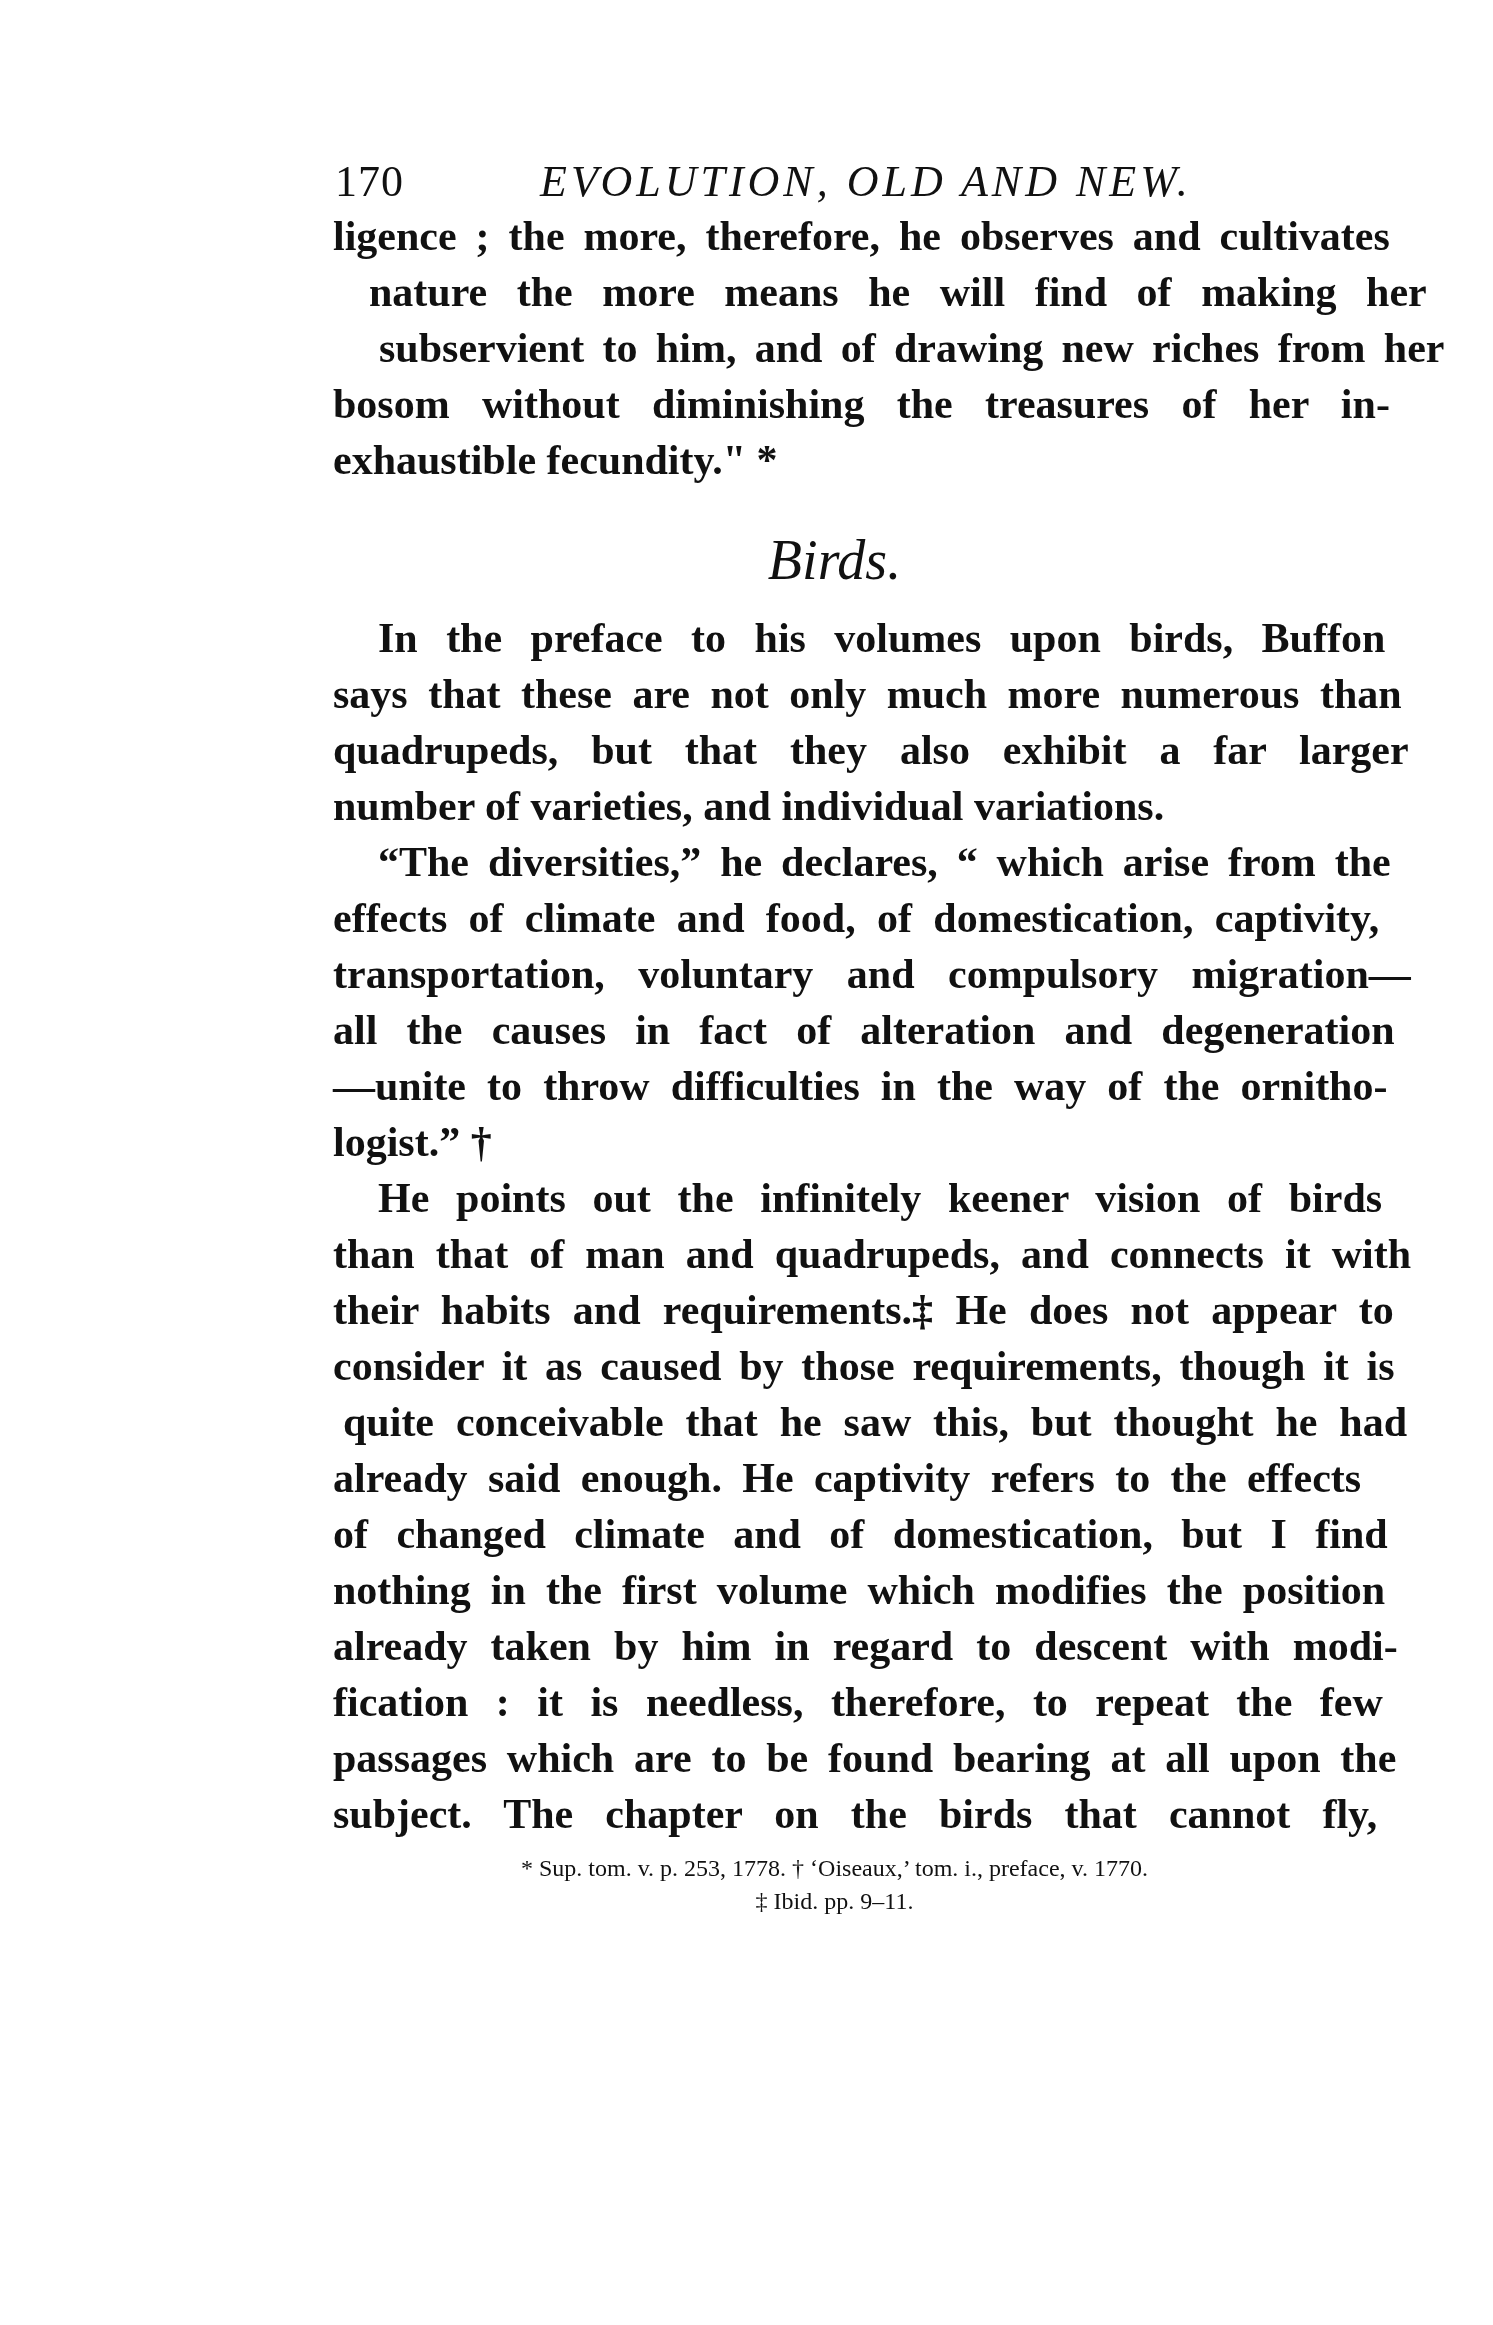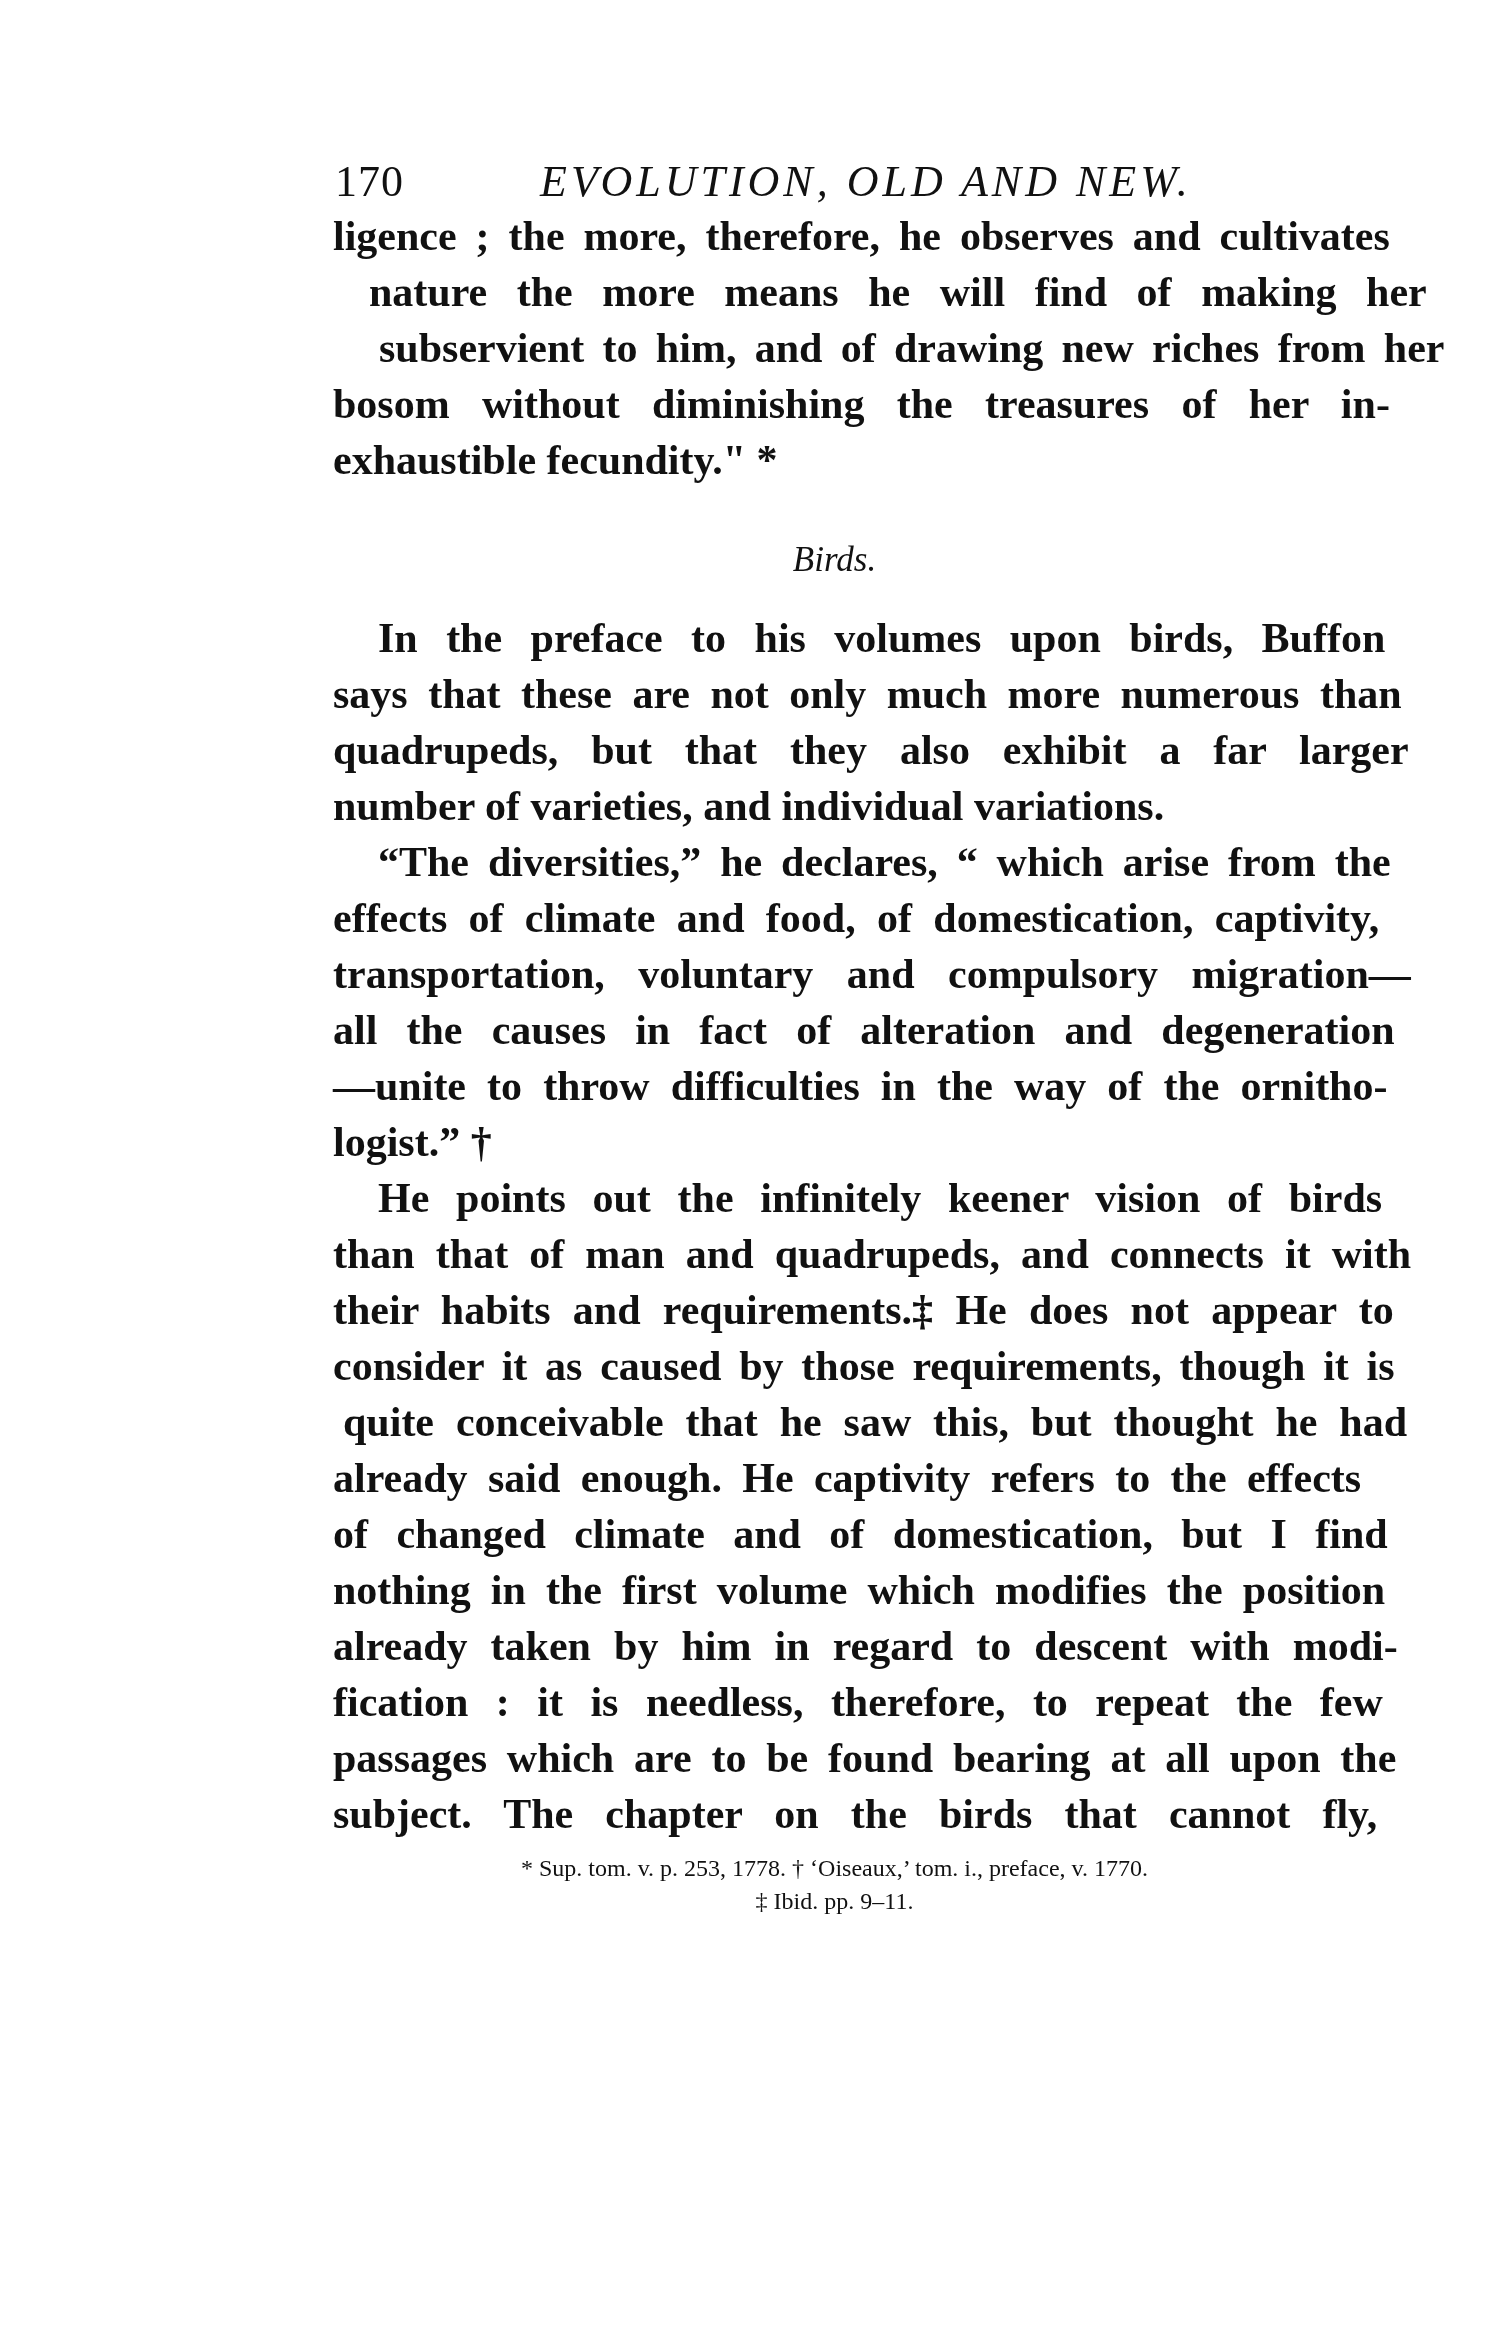--- a/index.html
+++ b/index.html
@@ -64,21 +64,21 @@
       text-align: justify;
       text-align-last: justify;
       white-space: nowrap;
       height: 56px;
     }
     .line.last { text-align-last: left; }
     .line.first { padding-left: 45px; }
     .section-heading {
       text-align: center;
       font-style: italic;
-      font-size: 35px;
+      font-size: 56px;
       line-height: 56px;
       margin: 44px 0 22px 0;
       height: 56px;
     }
     .footnotes {
       position: absolute;
       left: 333px;
       top: 1852px;
       width: 1003px;
       font-size: 24px;

